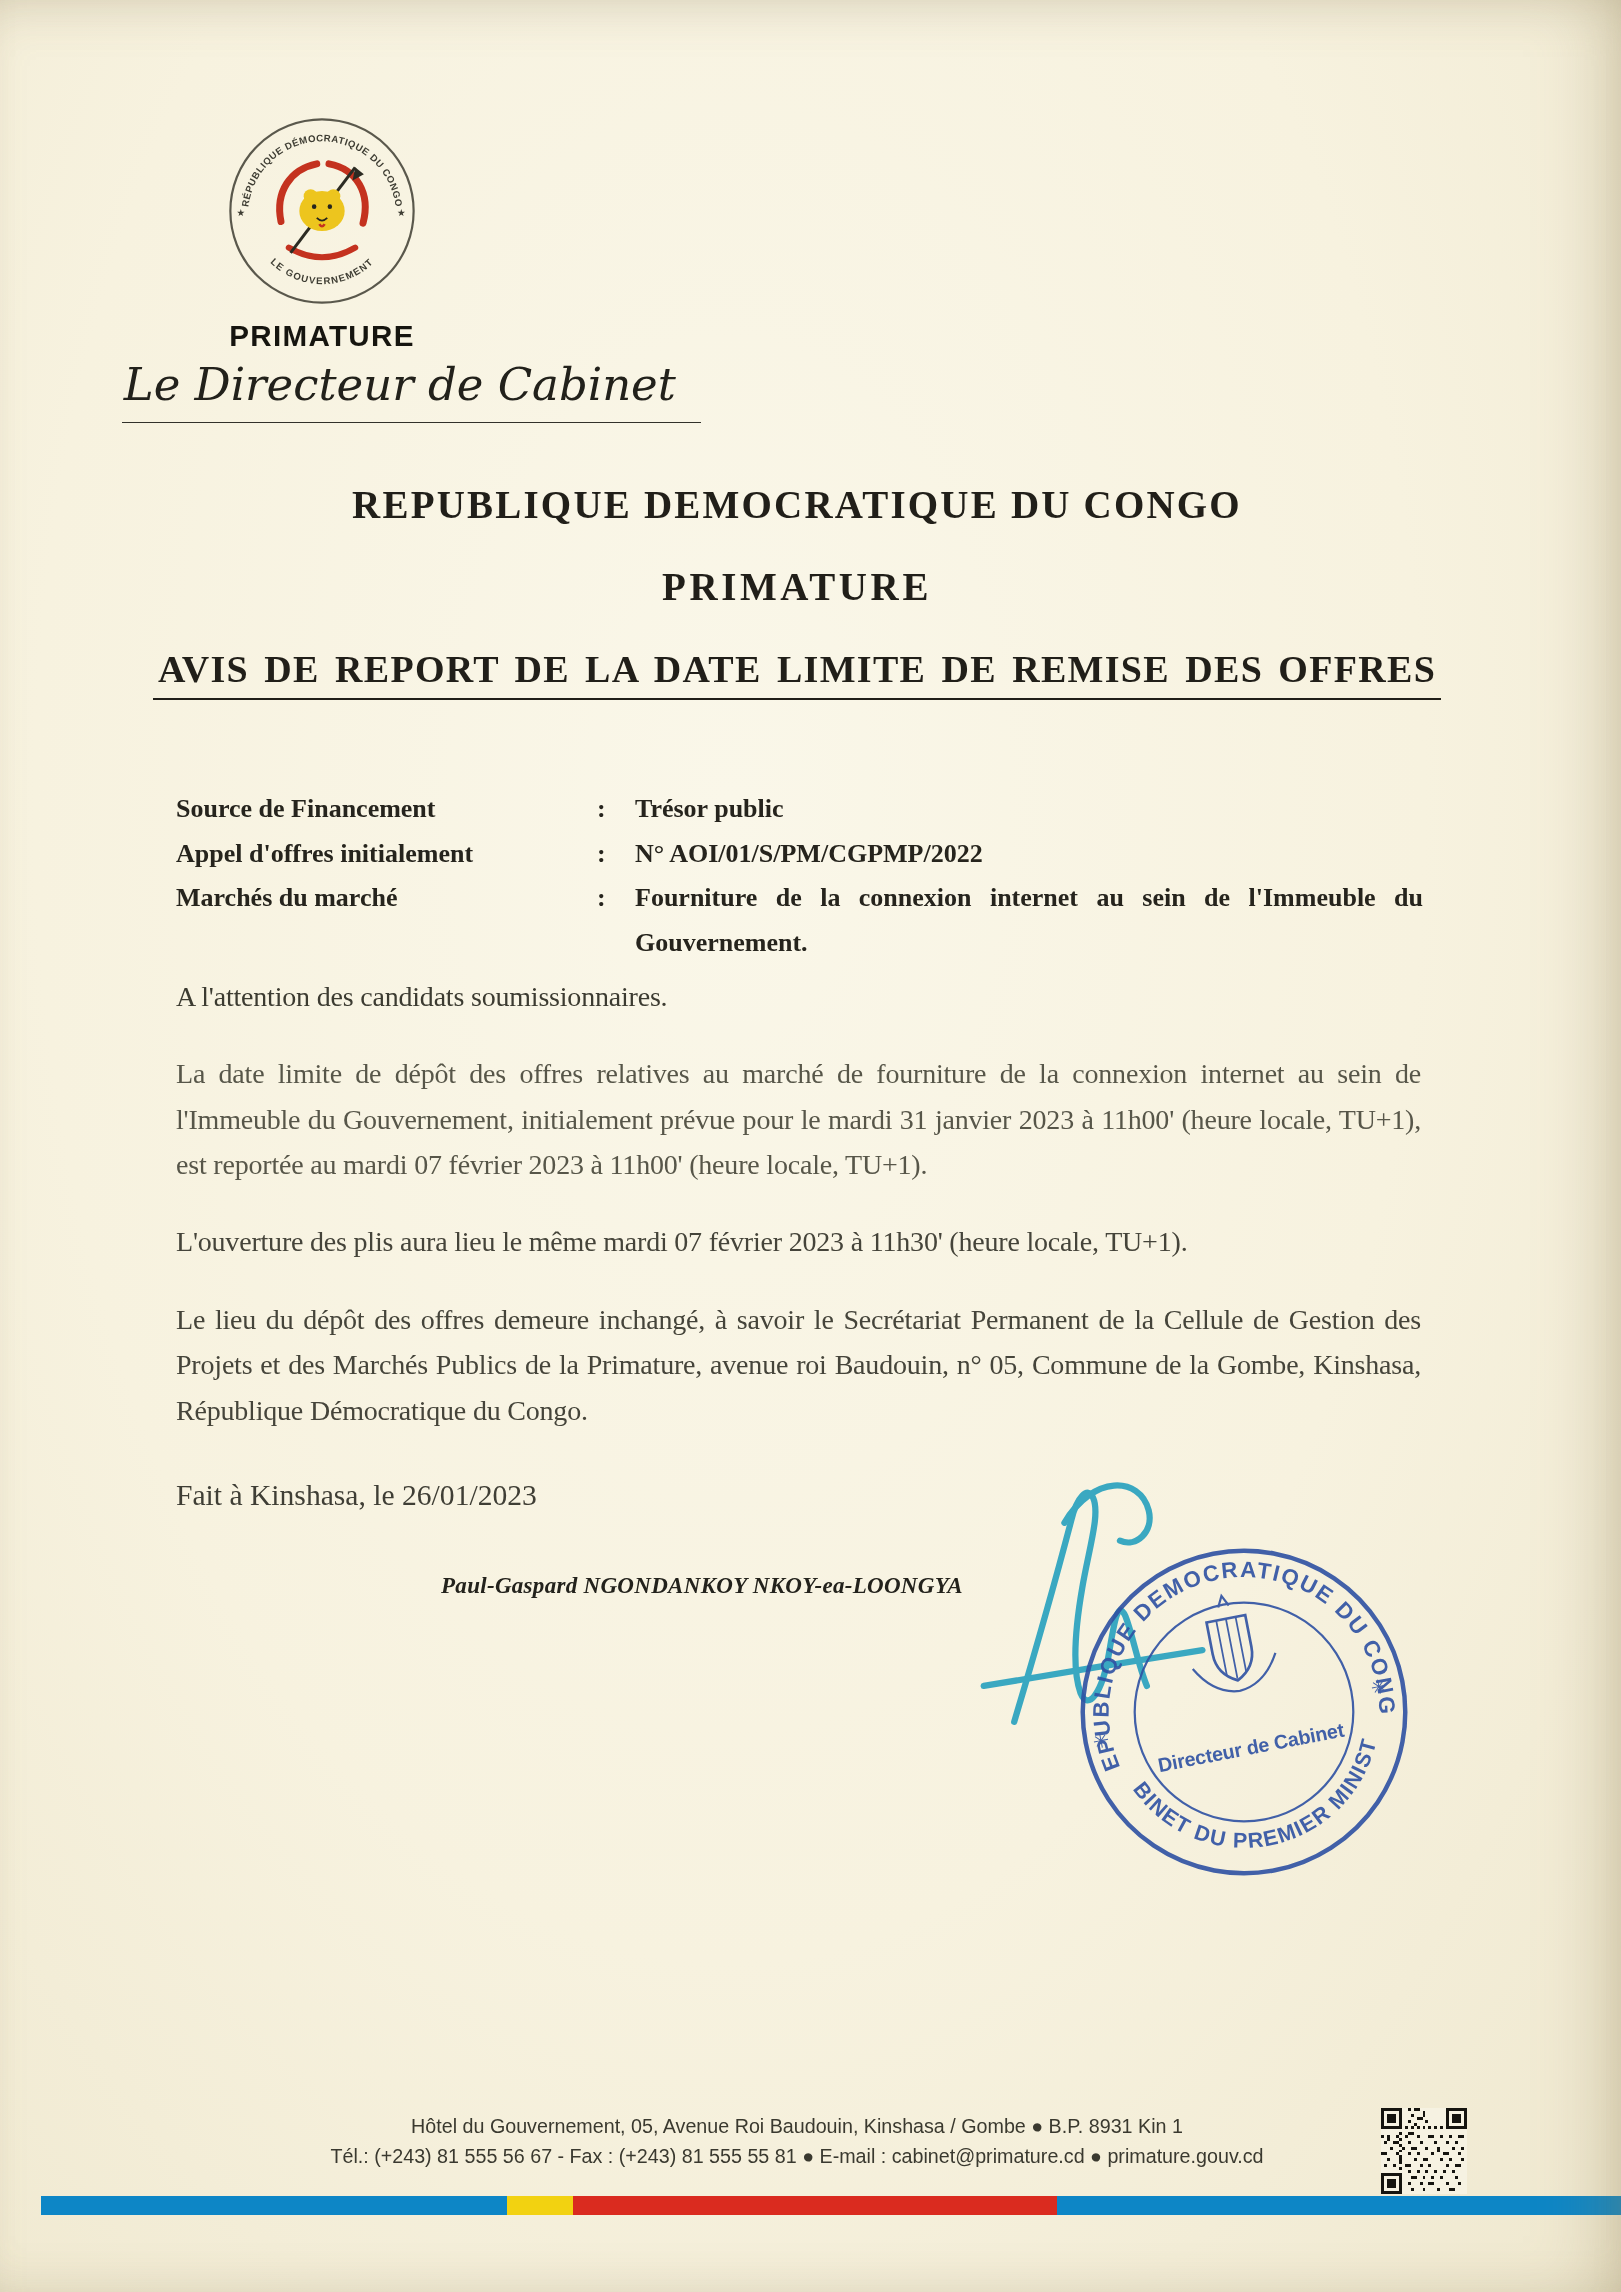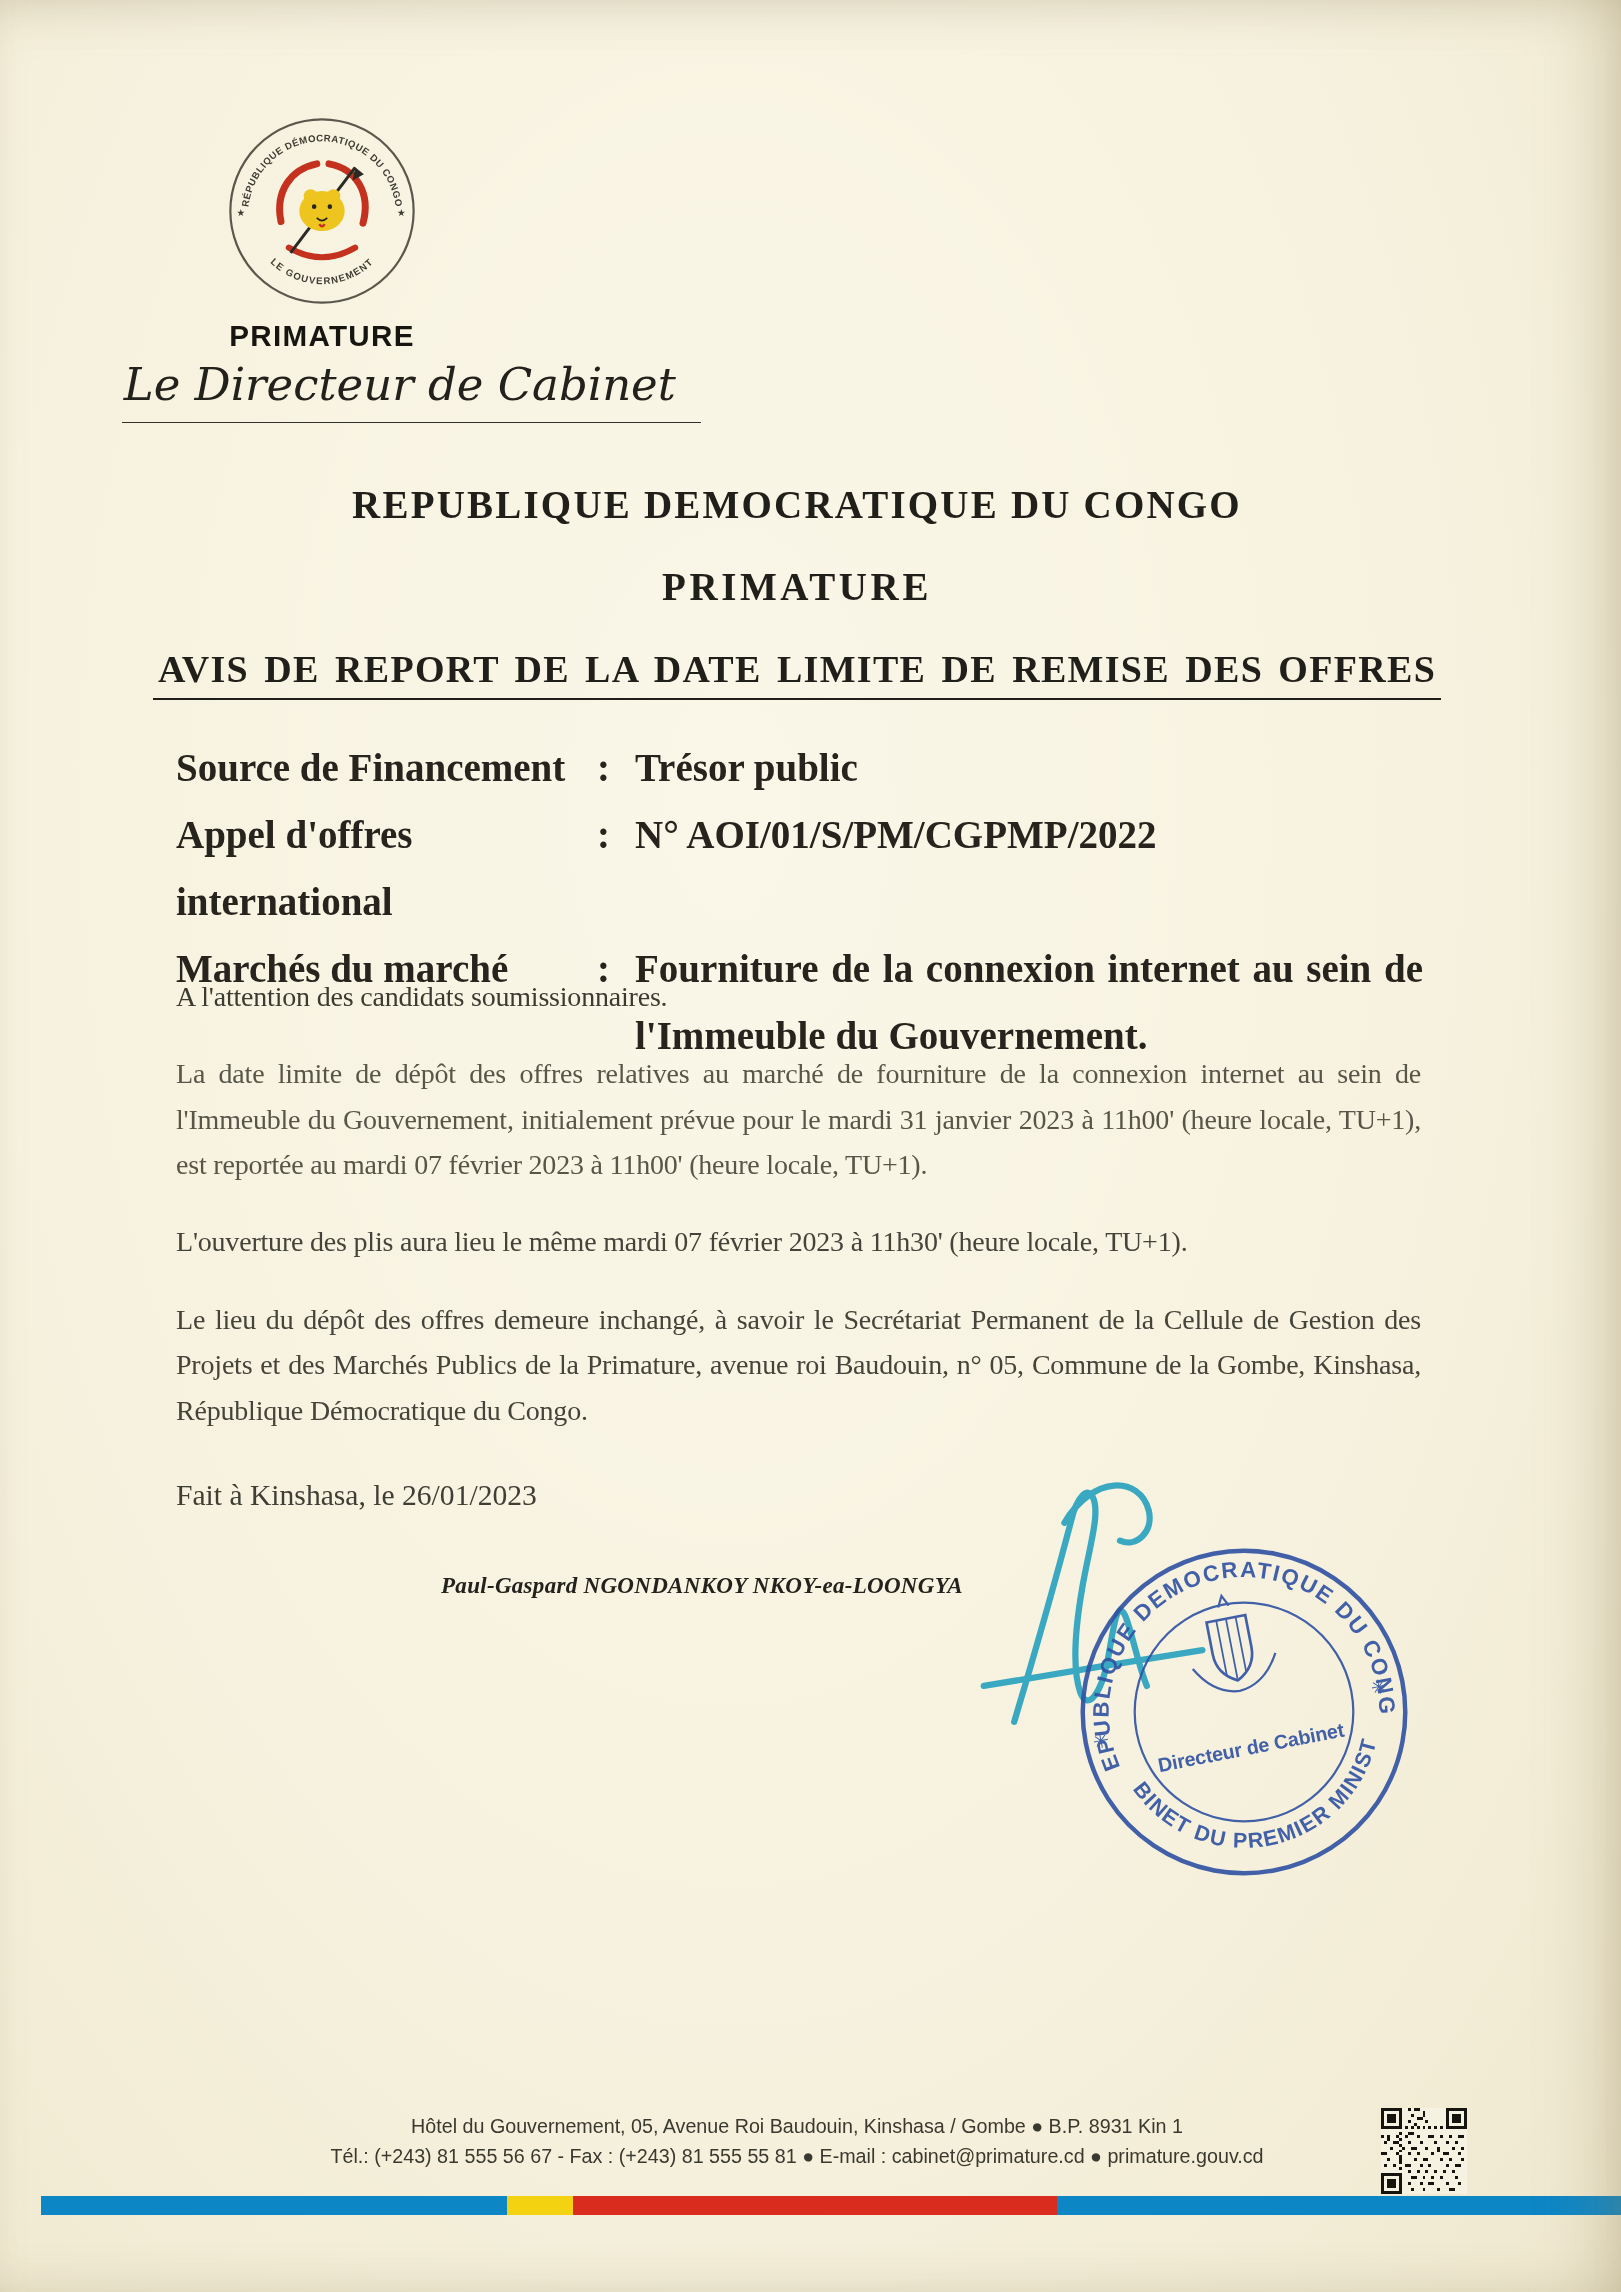--- a/index.html
+++ b/index.html
@@ -23,22 +23,22 @@
     font-family:"DejaVu Serif", serif;font-style:italic;font-size:45px;color:#22211b;}
   .office-script .u{display:inline-block;border-bottom:1.8px solid #32312a;padding:0 25px 10.7px 1.8px;}
   
   .h{position:absolute;left:0;width:1594px;text-align:center;font-weight:700;color:#211f19;}
   .h-country{top:482px;font-size:39px;letter-spacing:2.2px;}
   .h-prim{top:564px;font-size:39px;letter-spacing:3.6px;}
   .h-notice{top:647px;font-size:38px;}
   .h-notice .nu{display:inline-block;border-bottom:2.7px solid #211f19;padding:0 5.4px 7.2px;
     letter-spacing:1.3px;word-spacing:4.5px;}
   
-  .ref{position:absolute;left:176px;top:734px;width:1247px;display:grid;
-    grid-template-columns:421px 38px 788px;font-weight:700;font-size:39px;line-height:1.72;color:#26241d;}
+  .ref{position:absolute;left:176px;top:787px;width:1247px;display:grid;
+    grid-template-columns:421px 38px 788px;font-weight:700;font-size:26px;line-height:1.72;color:#26241d;}
   .ref .val{text-align:justify;}
   
   .content{position:absolute;left:176px;top:974px;width:1245px;font-size:28px;line-height:1.62;letter-spacing:-0.2px;}
   .content p{margin:0 0 32px;text-align:justify;}
   .salutation{text-align:center;margin-bottom:34px;color:#3c3b31;}
   .p1{color:#575649;}
   .p2,.p3{color:#45443a;}
   .p3{margin-bottom:0 !important;}
   .dateline{text-align:left;padding-right:7.2px;font-size:29.6px;color:#3f3e35;margin-top:39px;letter-spacing:0;}
   .sign-block{position:relative;margin-top:47px;height:412px;}
@@ -102,21 +102,21 @@
   <div class="h h-prim">PRIMATURE</div>
   <div class="h h-notice">
     <span class="nu">AVIS DE REPORT DE LA DATE LIMITE DE REMISE DES OFFRES</span>
   </div>
 
   <div class="ref">
     <div class="lab">Source de Financement</div>
     <div class="col">:</div>
     <div class="val">Trésor public</div>
 
-    <div class="lab">Appel d'offres international</div>
+    <div class="lab">Appel d'offres initialement</div>
     <div class="col">:</div>
     <div class="val">N° AOI/01/S/PM/CGPMP/2022</div>
 
     <div class="lab">Marchés du marché</div>
     <div class="col">:</div>
     <div class="val">Fourniture de la connexion internet au sein de l'Immeuble du Gouvernement.</div>
   </div>
 
   <div class="content">
     <p class="salutation">A l'attention des candidats soumissionnaires.</p>

